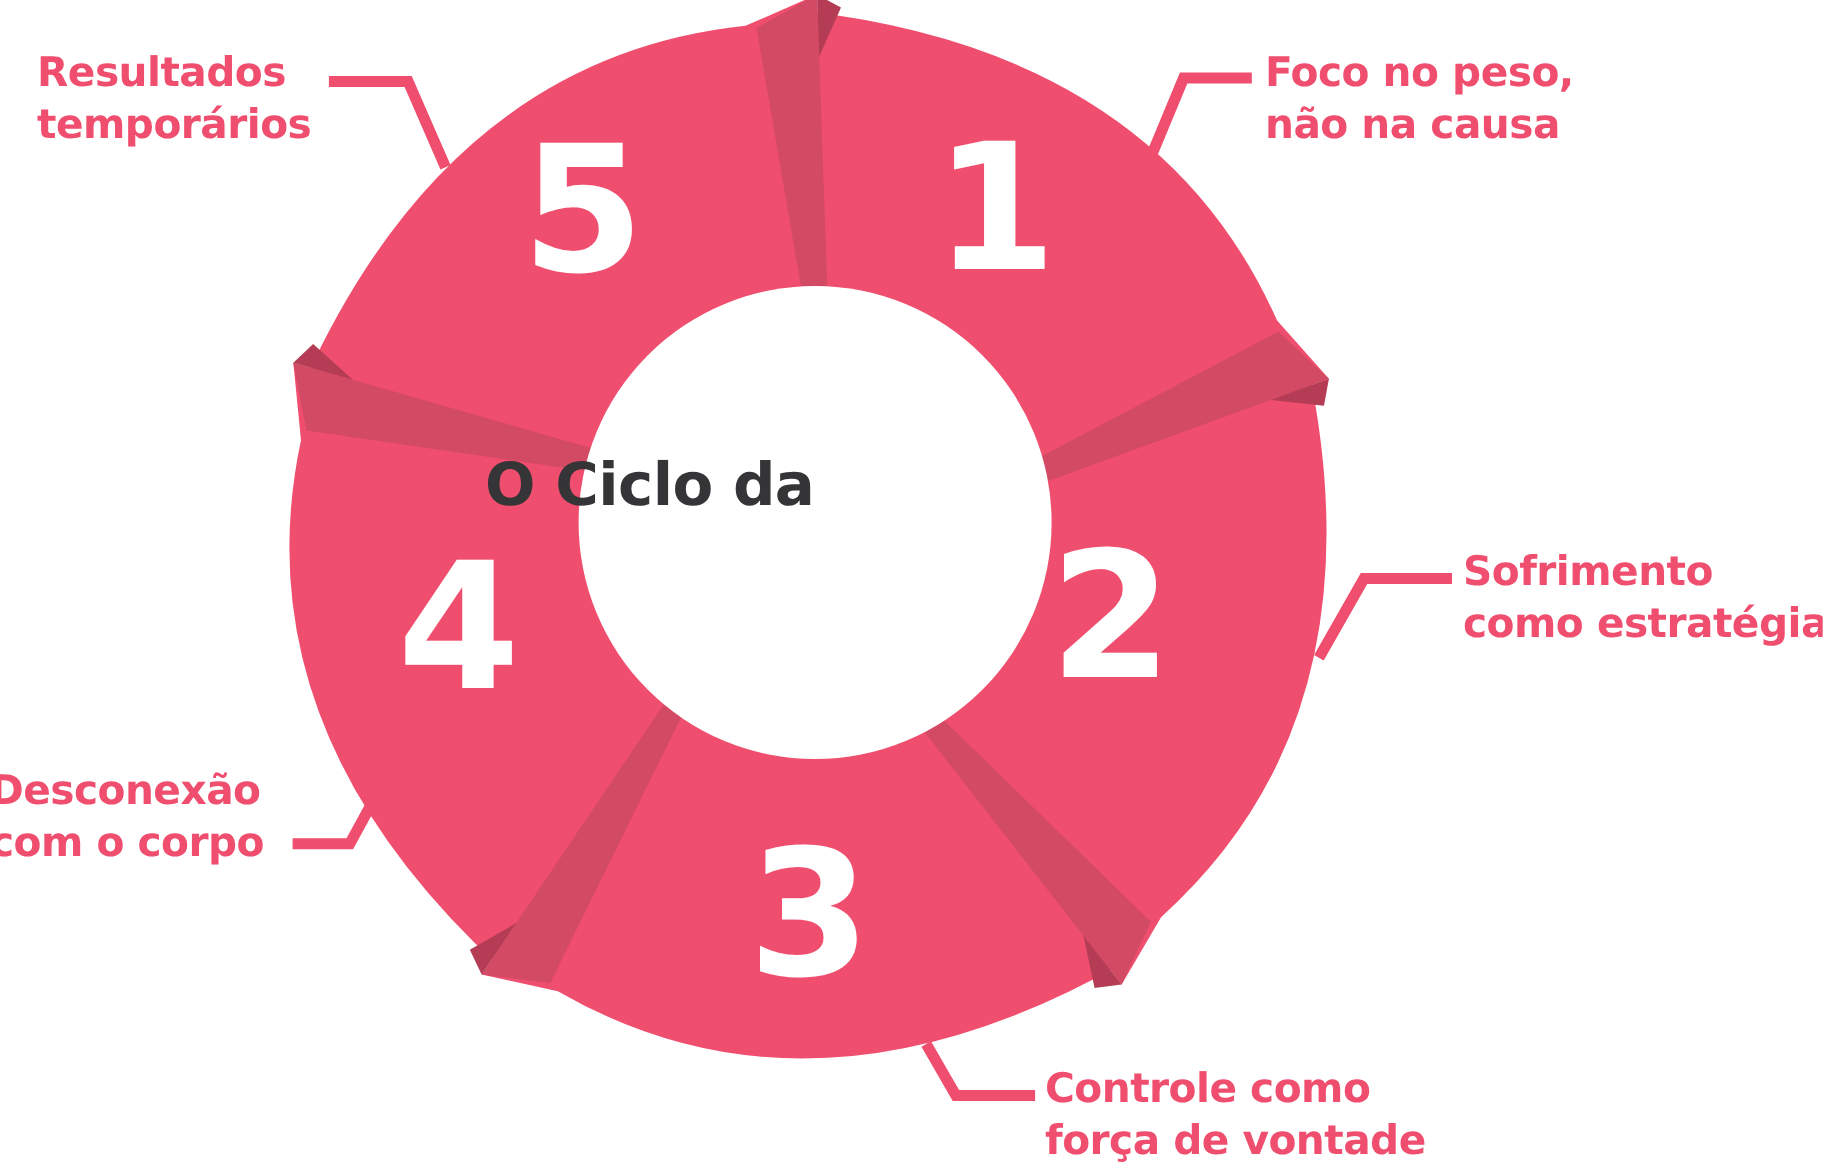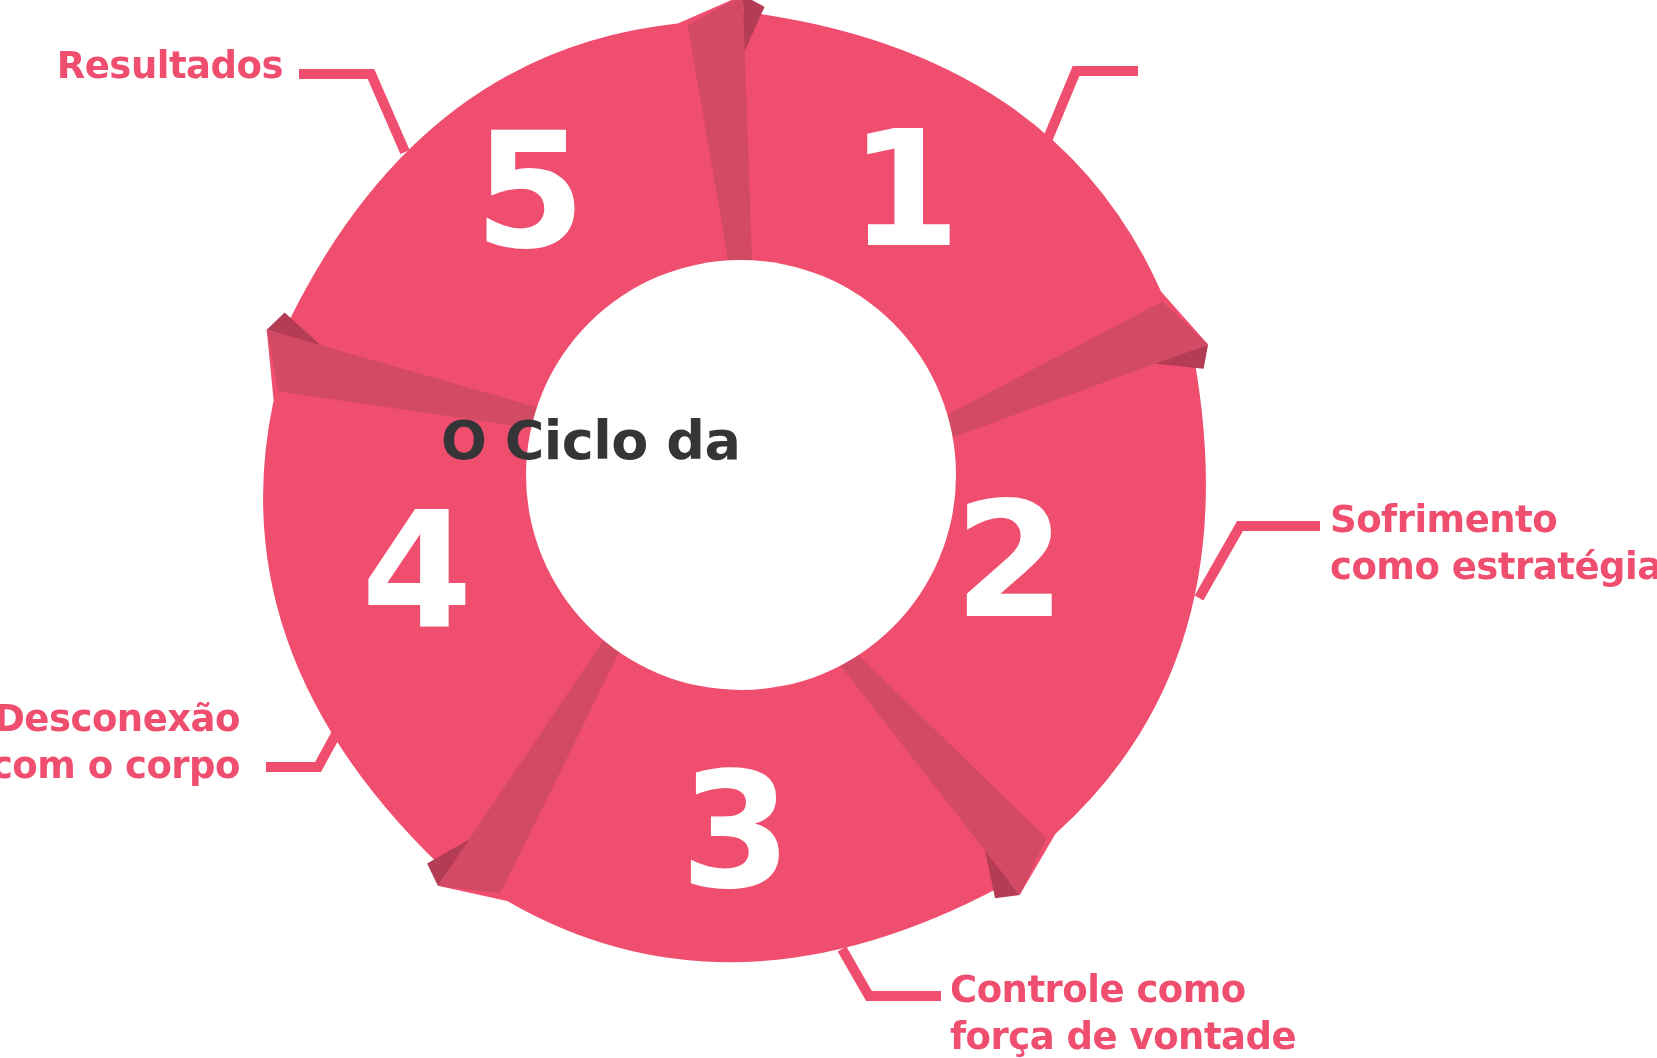--- a/index.html
+++ b/index.html
@@ -14,21 +14,21 @@
   .band{fill:var(--fold_shadow);}
   .fold{fill:var(--fold_dark);}
   .center-circle{fill:var(--background,#fff);}
   .connector{stroke:var(--primary);stroke-width:10;fill:none;stroke-miterlimit:12;}
   .label{
     position:absolute;color:var(--primary);
     font-size:37px;font-weight:700;line-height:1.28;letter-spacing:-0.5px;
     white-space:nowrap;
   }
   .label span{display:block;}
-  .label.align-right{text-align:right;}
+  .label.align-right{}
   .num{
     position:absolute;color:var(--number_text,#fff);
     font-size:160px;font-weight:700;line-height:1;
     transform:translate(-50%,-54%);
   }
   .title{
     position:absolute;left:441px;top:405px;width:600px;
     text-align:left;color:var(--title_text);
     font-size:54px;font-weight:700;line-height:1.32;letter-spacing:-0.5px;
   }
@@ -79,33 +79,38 @@
   <div class="num" style="left:905px;top:196px;">1</div>
   <div class="num" style="left:1010px;top:567px;">2</div>
   <div class="num" style="left:736px;top:838px;">3</div>
   <div class="num" style="left:417px;top:577px;">4</div>
   <div class="num" style="left:530px;top:198px;">5</div>
 
   <div class="title">
     <span>O Ciclo da</span>
   </div>
 
+  <div class="label" style="left:1150px;top:42px;">
+    <span>Foco no peso,</span>
+    <span>não na causa</span>
+  </div>
 
   <div class="label" style="left:1330px;top:496px;">
     <span>Sofrimento</span>
     <span>como estratégia</span>
   </div>
 
   <div class="label" style="left:950px;top:966px;">
     <span>Controle como</span>
     <span>força de vontade</span>
   </div>
 
   <div class="label align-right" style="right:1417px;top:695px;">
     <span>Desconexão</span>
     <span>com o corpo</span>
   </div>
 
   <div class="label align-right" style="right:1374px;top:42px;">
     <span>Resultados</span>
+    <span>temporários</span>
   </div>
 
 </div>
 
 </body></html>

